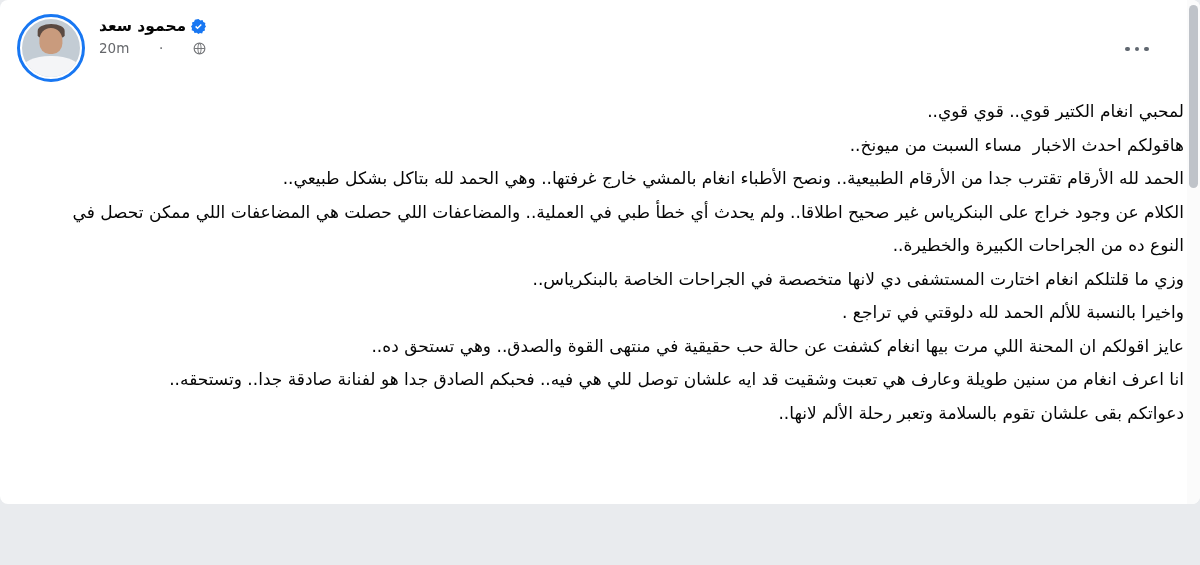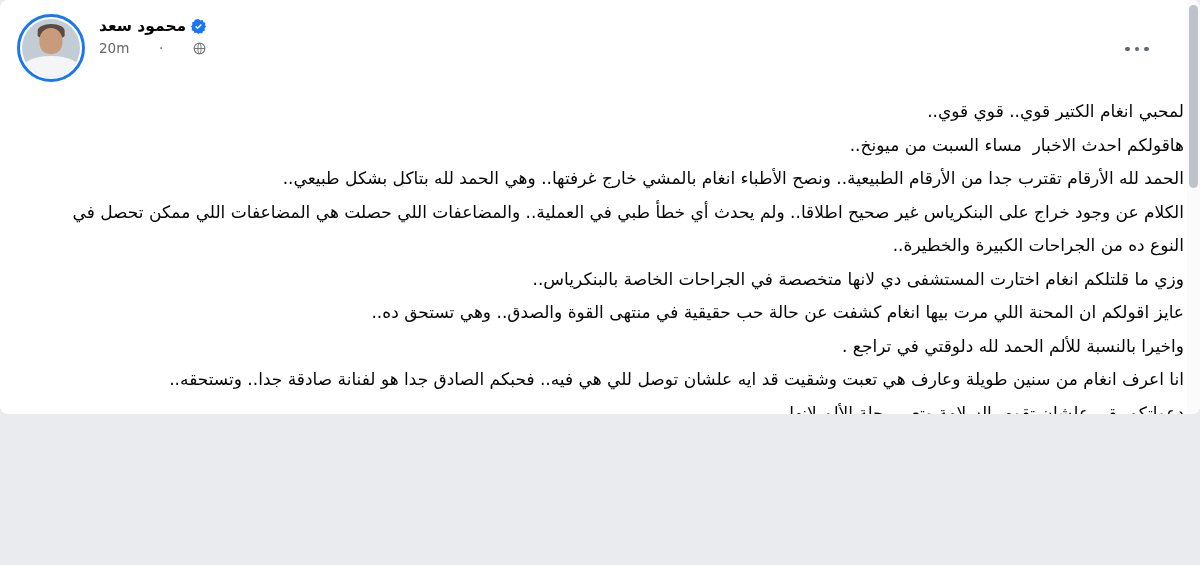--- a/index.html
+++ b/index.html
@@ -1,21 +1,21 @@
 <!DOCTYPE html>
 <html lang="ar"><head>
 <meta charset="utf-8">
 <style>
   * { margin:0; padding:0; box-sizing:border-box; }
   html,body { background:#e9ebee; }
   body { font-family:"DejaVu Sans", sans-serif; }
 
   .page {
     position:relative;
-    width:1200px; height:414px;
+    width:1200px; height:504px;
     background:#ffffff;
     overflow:hidden;
     border-radius:8px;
   }
 
   
   .post-header {
     position:absolute; top:14px; left:17px; right:40px;
     display:flex; align-items:flex-start;
   }
@@ -133,22 +133,22 @@
       </span>
     </div>
   </div>
 
   <div class="post-body">
     <div class="post-line">لمحبي انغام الكتير قوي.. قوي قوي..</div>
     <div class="post-line">هاقولكم احدث الاخبار  مساء السبت من ميونخ..</div>
     <div class="post-line">الحمد لله الأرقام تقترب جدا من الأرقام الطبيعية.. ونصح الأطباء انغام بالمشي خارج غرفتها.. وهي الحمد لله بتاكل بشكل طبيعي..</div>
     <div class="post-line">الكلام عن وجود خراج على البنكرياس غير صحيح اطلاقا.. ولم يحدث أي خطأ طبي في العملية.. والمضاعفات اللي حصلت هي المضاعفات اللي ممكن تحصل في النوع ده من الجراحات الكبيرة والخطيرة..</div>
     <div class="post-line">وزي ما قلتلكم انغام اختارت المستشفى دي لانها متخصصة في الجراحات الخاصة بالبنكرياس..</div>
+    <div class="post-line">واخيرا بالنسبة للألم الحمد لله دلوقتي في تراجع .</div>
     <div class="post-line">عايز اقولكم ان المحنة اللي مرت بيها انغام كشفت عن حالة حب حقيقية في منتهى القوة والصدق.. وهي تستحق ده..</div>
-    <div class="post-line">واخيرا بالنسبة للألم الحمد لله دلوقتي في تراجع .</div>
     <div class="post-line">انا اعرف انغام من سنين طويلة وعارف هي تعبت وشقيت قد ايه علشان توصل للي هي فيه.. فحبكم الصادق جدا هو لفنانة صادقة جدا.. وتستحقه..</div>
     <div class="post-line">دعواتكم بقى علشان تقوم بالسلامة وتعبر رحلة الألم لانها..</div>
   </div>
 
   <div class="scrollbar-track">
     <div class="scrollbar-thumb"></div>
   </div>
 
 </div>
 

